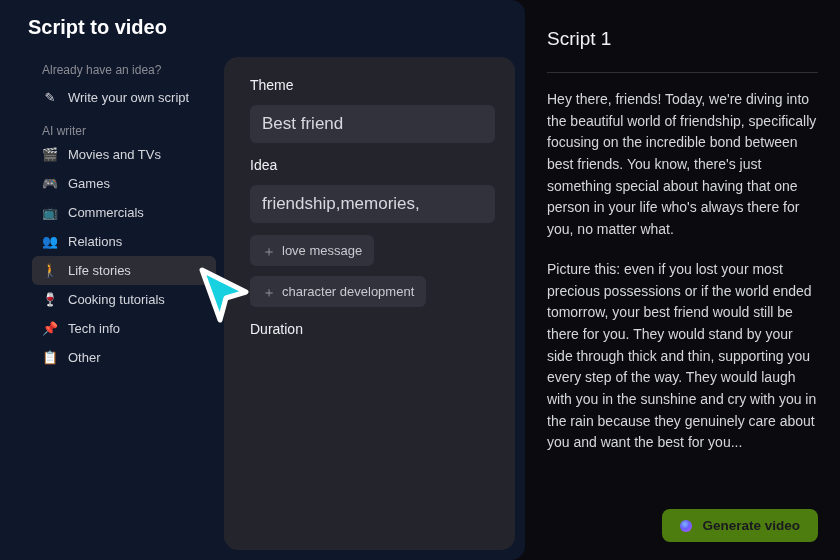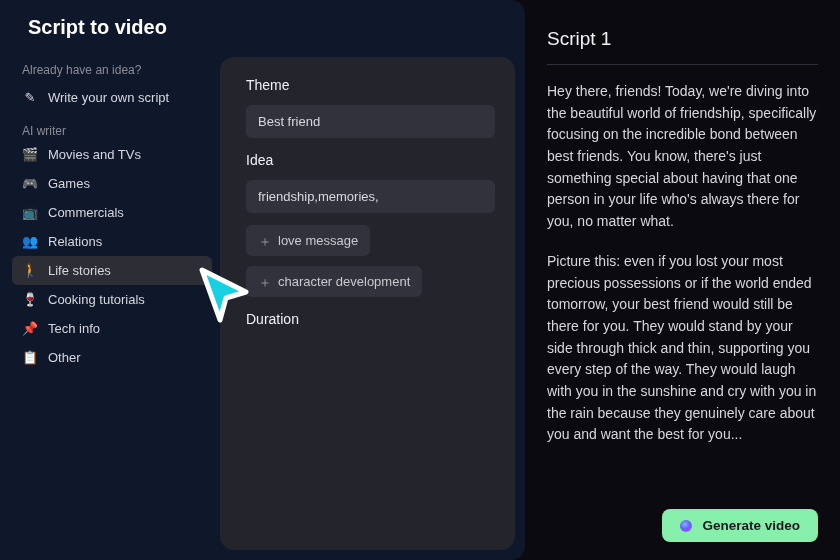--- a/index.html
+++ b/index.html
@@ -19,21 +19,21 @@
     display: flex;
     flex-direction: column;
     overflow: hidden;
   }
   .title {
     font-size: 20px; font-weight: 700;
     padding: 16px 0 14px 28px;
     color: #fff;
   }
   .left-body {
-    flex: 1; display: flex; min-height: 0;
+    flex: 1; display: flex; min-height: 0; margin-left: 20px;
   }
   .sidebar {
     width: 220px;
     padding: 4px 8px 0 12px;
     font-size: 13px;
     color: #c9cacf;
   }
   .sidebar .hint {
     color: #8b8c94;
     font-size: 12px;
@@ -72,21 +72,21 @@
   .field-label {
     font-size: 14px; color: #f0f0f4;
     margin-top: 2px;
   }
   .text-input {
     background: #31323b;
     border: none; outline: none;
     border-radius: 6px;
     padding: 9px 12px;
     color: #d8d9df;
-    font-size: 13px;
+    font-size: 17px;
   }
   .chips { display: flex; gap: 10px; flex-wrap: wrap; }
   .chip {
     display: inline-flex; align-items: center; gap: 6px;
     background: #31323b;
     border-radius: 6px;
     padding: 8px 12px;
     font-size: 13px;
     color: #c9cacf;
     cursor: pointer;
@@ -130,39 +130,39 @@
     border-radius: 50%;
   }
   .right-panel {
     flex: 1;
     padding: 28px 22px 18px 22px;
     display: flex; flex-direction: column;
     min-width: 0;
   }
   .script-title {
     font-size: 19px; color: #f2f2f5;
-    margin-bottom: 14px;
+    margin-bottom: 22px;
   }
   .divider {
     height: 1px; background: #2f2f37;
     margin-bottom: 16px;
   }
   .script-body {
     flex: 1;
     font-size: 14px; line-height: 1.55;
     color: #d6d7dd;
     overflow: hidden;
   }
   .script-body p { margin-bottom: 18px; }
   .gen-wrap {
     display: flex; justify-content: flex-end;
     padding-top: 10px;
   }
   .gen-btn {
-    background: #86efac;
+    background: #4d7c0f;
     color: #1a1a1f;
     border: none; border-radius: 8px;
     padding: 9px 18px;
     font-size: 13.5px; font-weight: 600;
     display: inline-flex; align-items: center; gap: 10px;
     cursor: pointer;
   }
   .orb {
     width: 12px; height: 12px; border-radius: 50%;
     background: radial-gradient(circle at 40% 35%, #7bb8ff 0%, #6a5bff 45%, #c05bff 100%);

